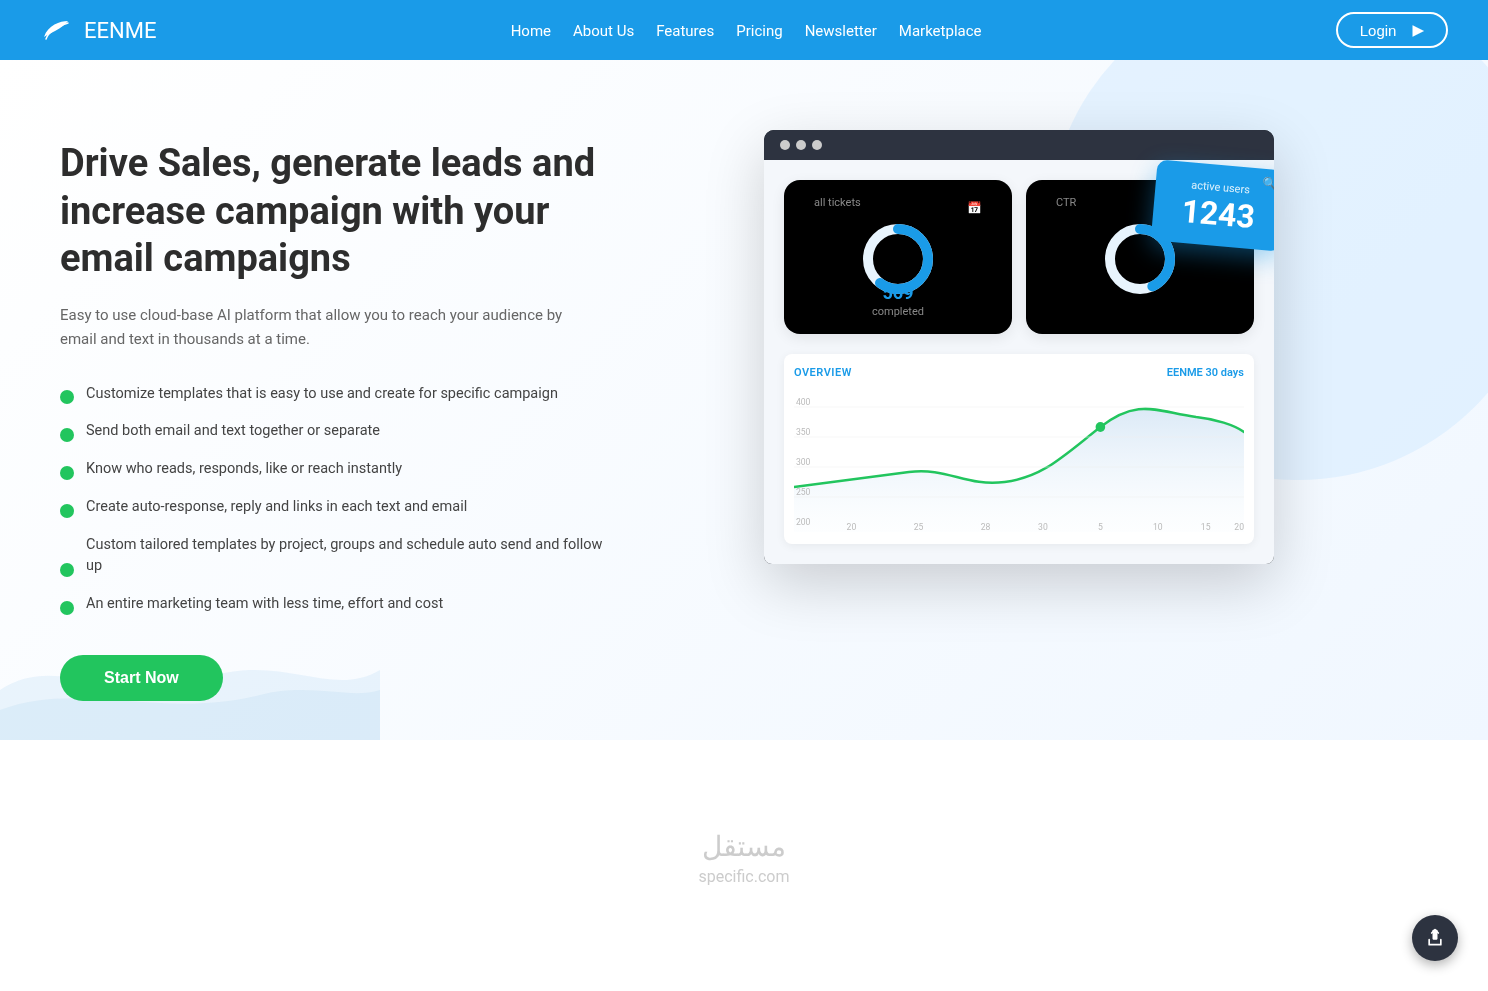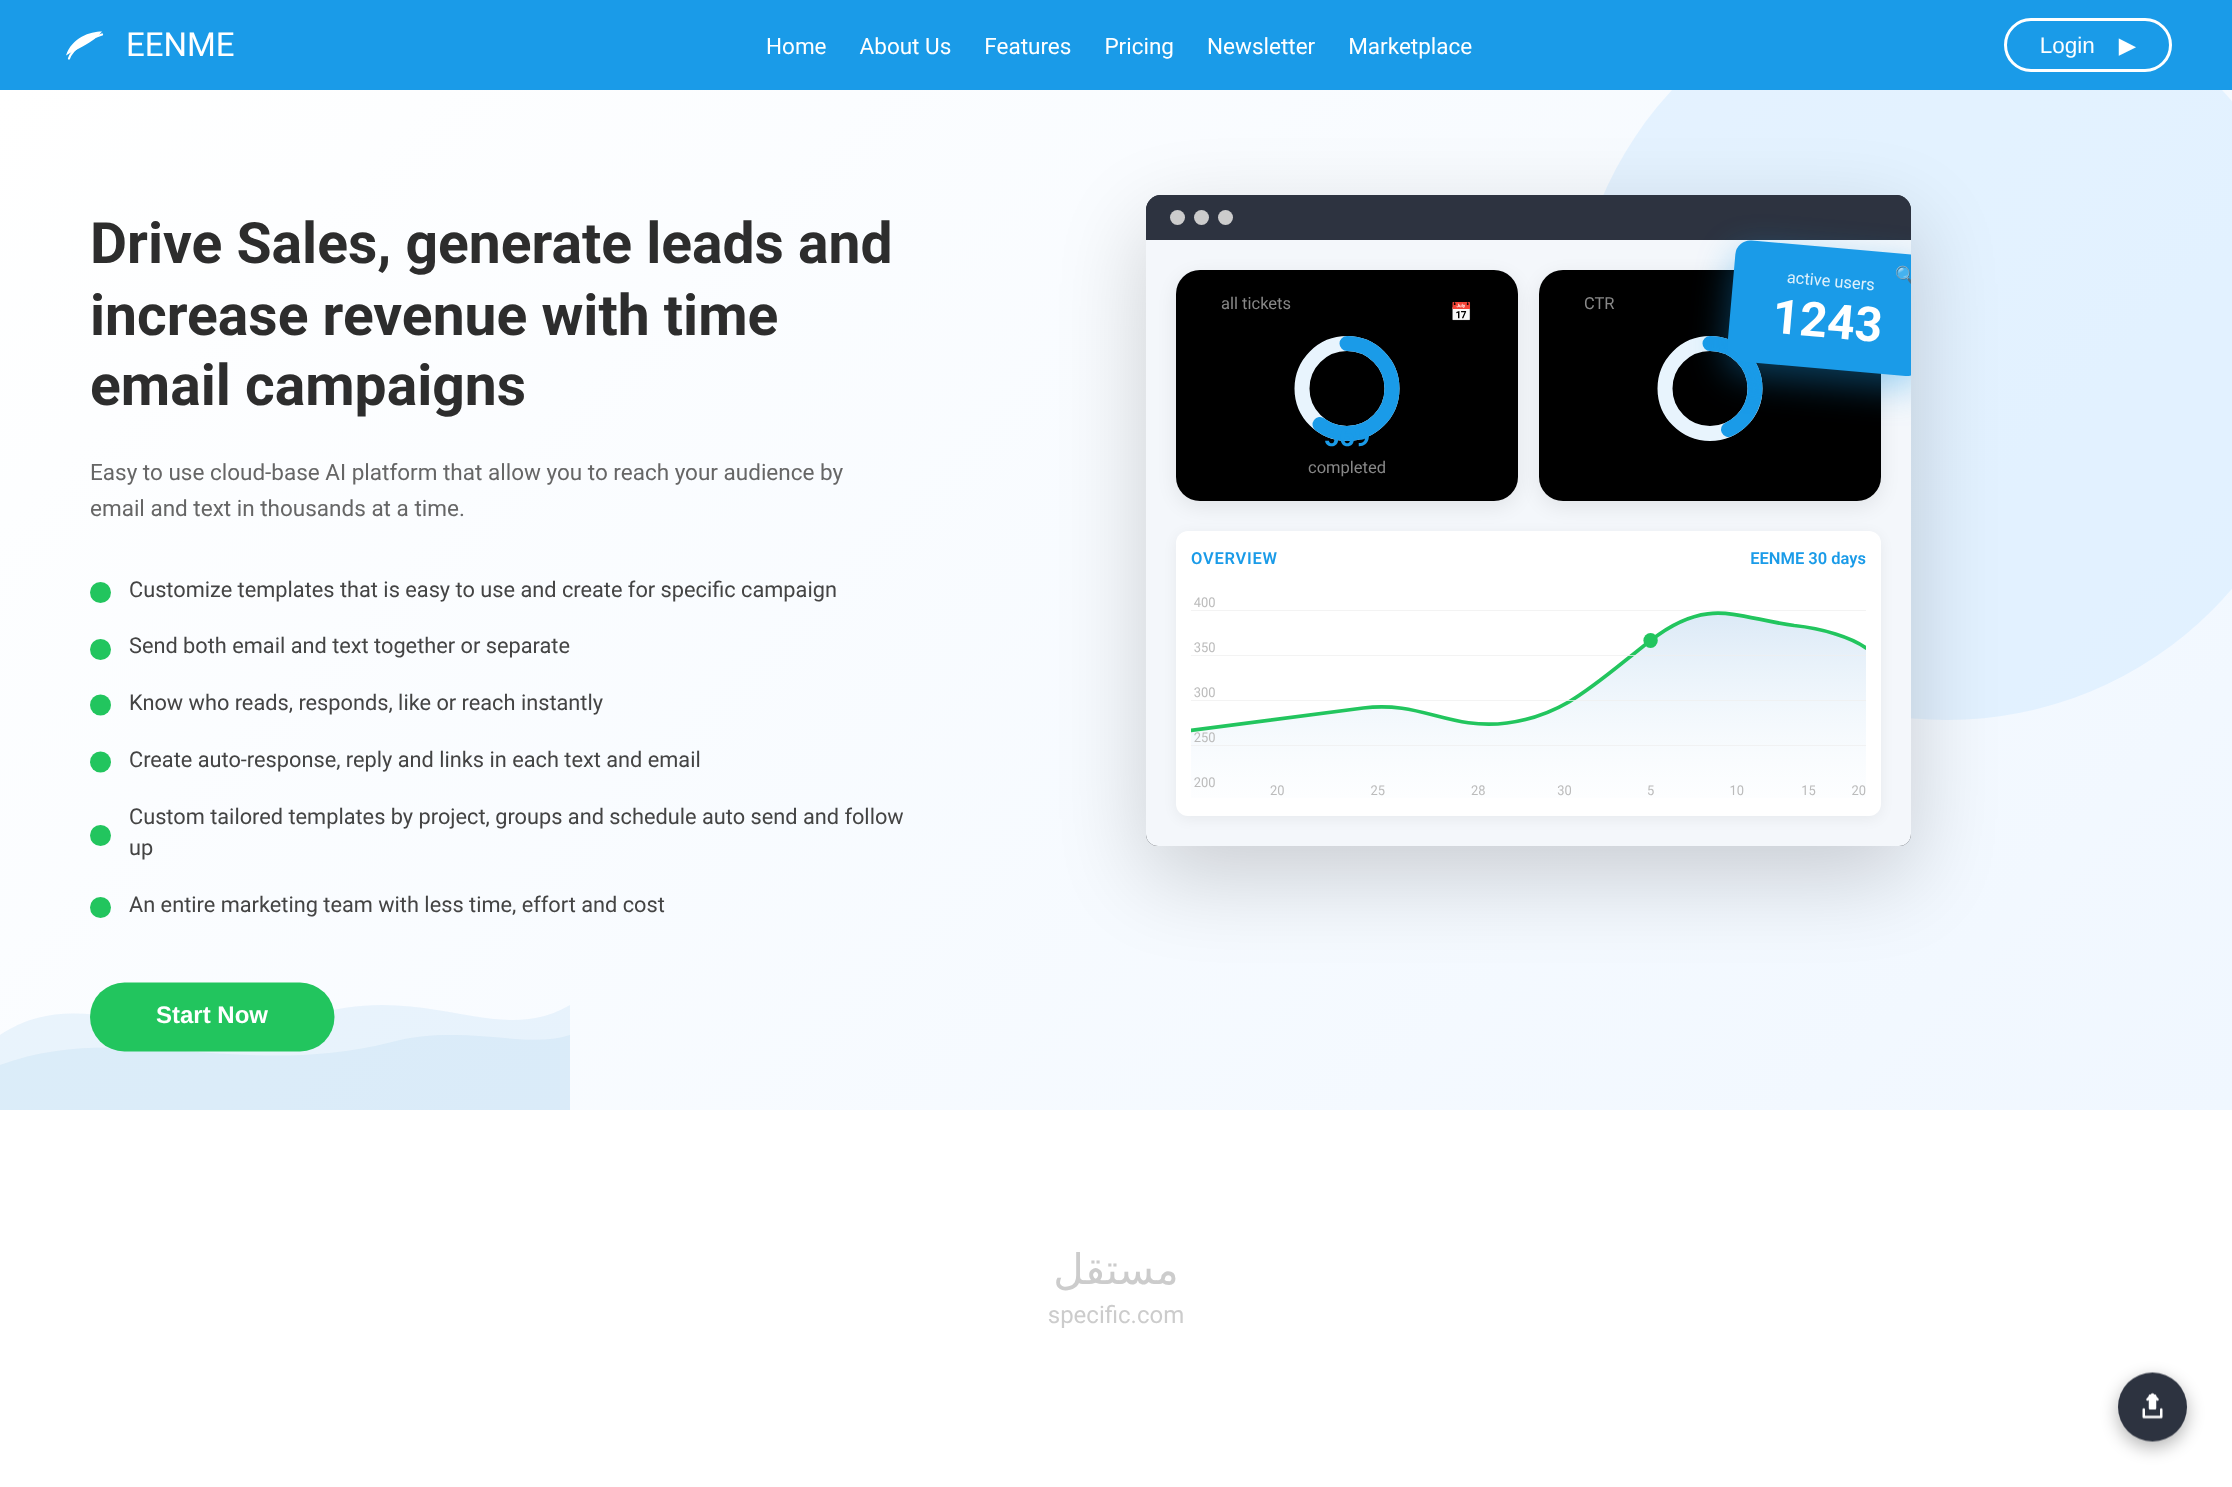--- a/index.html
+++ b/index.html
@@ -99,21 +99,21 @@
       line-height: 1.6;
       margin-bottom: 32px;
       max-width: 520px;
     }
     .hero-features {
       list-style: none;
       margin-bottom: 40px;
     }
     .hero-features li {
       display: flex;
-      align-items: center;
+      align-items: flex-end;
       gap: 12px;
       margin-bottom: 16px;
       font-size: 14.5px;
       color: #444;
       line-height: 1.5;
     }
     .bullet-dot {
       width: 14px;
       height: 14px;
       border-radius: 50%;
@@ -344,21 +344,21 @@
 
   <button class="login-btn">
     <span>Login</span>
     <span>▶</span>
   </button>
 </nav>
 
 <section class="hero">
 
   <div class="hero-left">
-    <h1 class="hero-title">Drive Sales, generate leads and increase revenue with time email campaigns</h1>
+    <h1 class="hero-title">Drive Sales, generate leads and increase campaign with your email campaigns</h1>
     <p class="hero-subtitle">Easy to use cloud-base AI platform that allow you to reach your audience by email and text in thousands at a time.</p>
 
     <ul class="hero-features">
       <li>
         <span class="bullet-dot"></span>
         <span>Customize templates that is easy to use and create for specific campaign</span>
       </li>
       <li>
         <span class="bullet-dot"></span>
         <span>Send both email and text together or separate</span>

